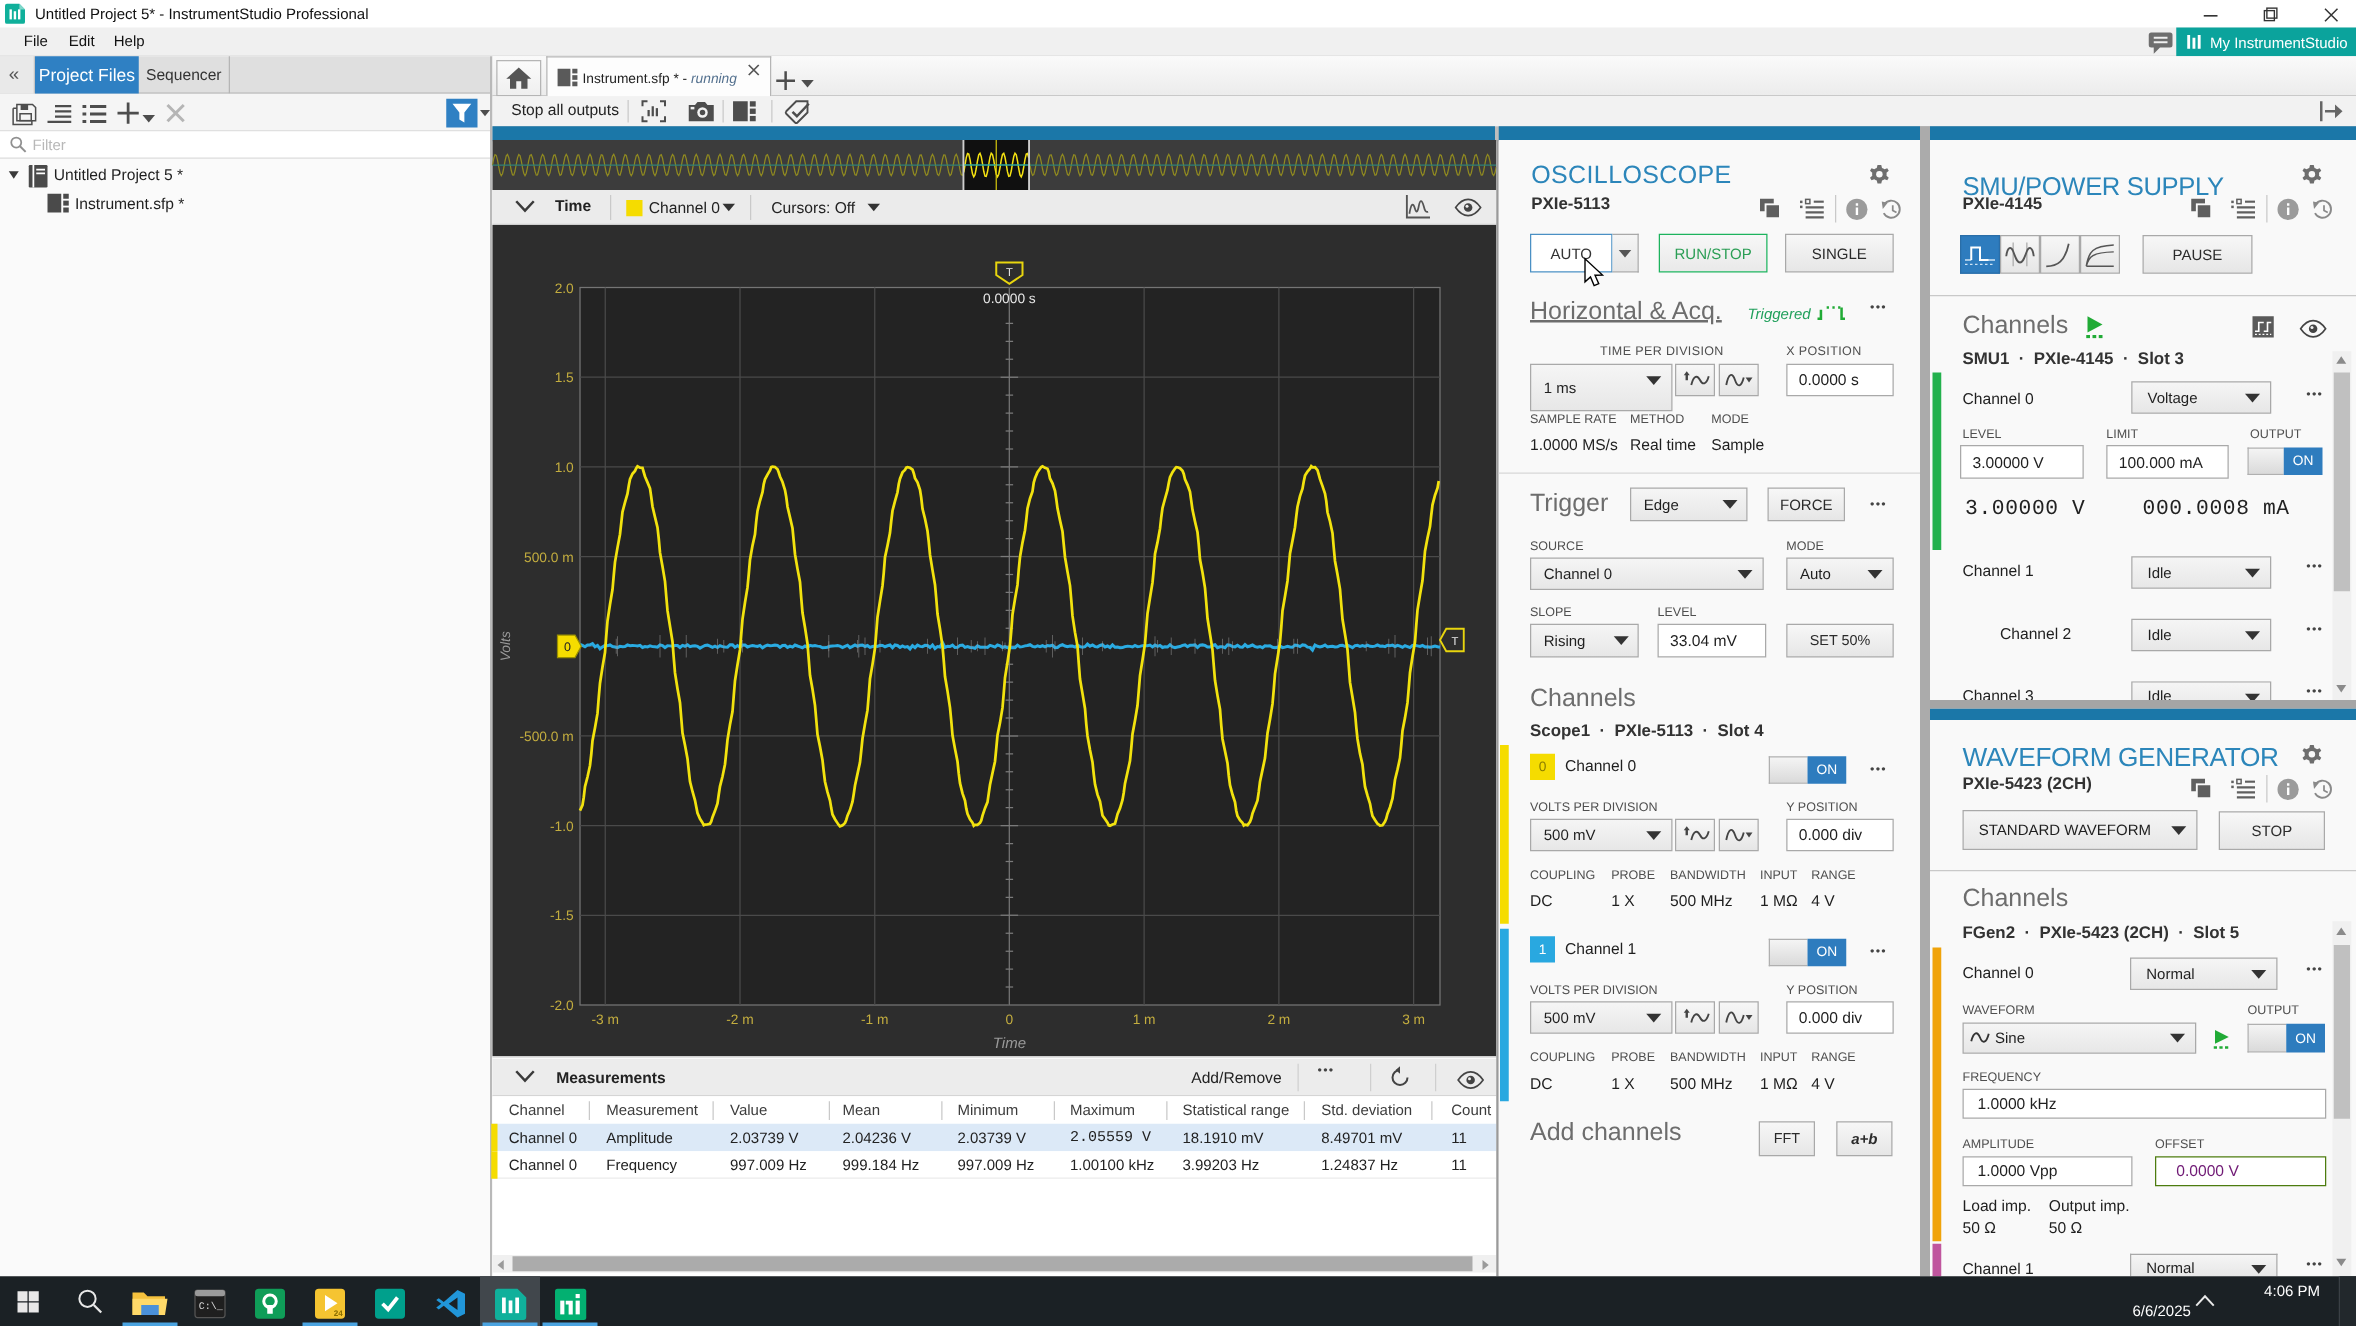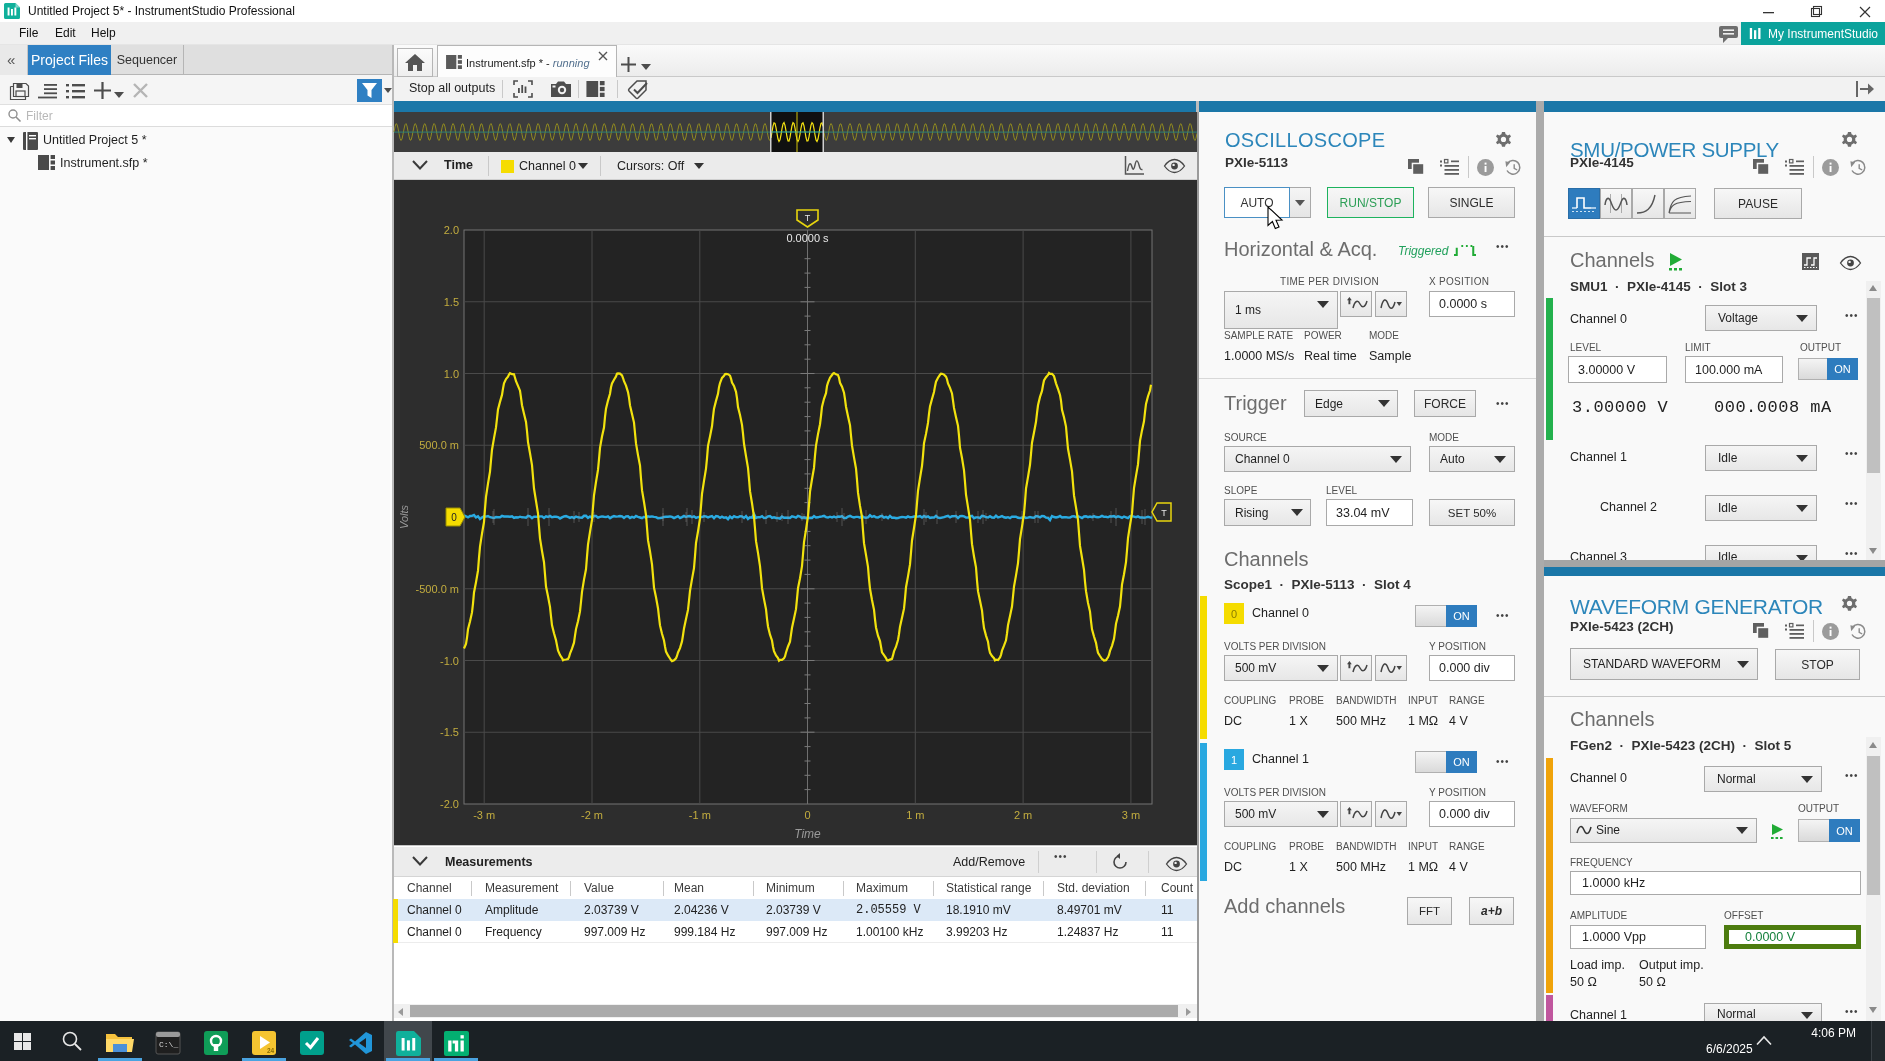--- a/index.html
+++ b/index.html
@@ -407,21 +407,21 @@
   </svg>
 <div style="left:1224px;top:187px;width:66px;height:31px;background:#fff;border:1px solid #4a90c4;display:flex;align-items:center;justify-content:center;font-size:12px;color:#333;">AUTO</div>
 <div style="left:1290px;top:187px;width:21px;height:31px;background:linear-gradient(#f5f5f5,#e5e5e5);border:1px solid #a9a9a9;border-left:none;"></div>
 <div style="left:1295px;top:200px;width:0;height:0;border-left:5px solid transparent;border-right:5px solid transparent;border-top:6px solid #555;"></div>
 <div style="left:1327px;top:187px;width:87px;height:31px;background:linear-gradient(#f7f7f7,#e9e9e9);border:1.5px solid #1db35e;display:flex;align-items:center;justify-content:center;font-size:12px;color:#2b9e55;">RUN/STOP</div>
 
 <div style="left:1428px;top:187px;width:87px;height:31px;background:linear-gradient(#f7f7f7,#e6e6e6);border:1px solid #a9a9a9;display:flex;align-items:center;justify-content:center;font-size:12px;color:#2b2b2b;">SINGLE</div>
 <svg style="left:1267px;top:207px" width="22" height="26" viewBox="0 0 22 26">
 <path d="M1 0 L1 18.5 L5.4 14.5 L8.3 21.5 L12 20 L9 13.2 L15 13 Z" fill="#fff" stroke="#000" stroke-width="1.1"></path>
   </svg>
-<div style="left:1224px;top:238px;font-size:20px;color:#6d6d6d;">Horizontal &amp; Acq.</div>
+<div style="left:1224px;top:238px;font-size:20px;color:#6d6d6d;text-decoration:underline;">Horizontal &amp; Acq.</div>
 <div style="left:1398px;top:244px;font-size:12px;font-style:italic;color:#21a05c;">Triggered</div>
 <svg style="left:1454px;top:244px" width="22" height="13" viewBox="0 0 24 14">
 <path d="M0 12 H3 V4" fill="none" stroke="#21ab36" stroke-width="2.2"></path>
 <path d="M8 2 H10 M13 2 H15 M18 2 H20" stroke="#21ab36" stroke-width="2.2"></path>
 <path d="M21 2 V12 H24" fill="none" stroke="#21ab36" stroke-width="2.2"></path>
   </svg>
 <div style="left:1496px;top:241px;font-size:10px;color:#444;letter-spacing:1px;">•••</div>
 <div style="left:1280px;top:276px;font-size:10px;color:#4f4f4f;letter-spacing:0.3px;">TIME PER DIVISION</div>
 <div style="left:1429px;top:276px;font-size:10px;color:#4f4f4f;letter-spacing:0.3px;">X POSITION</div>
 <div style="left:1224px;top:291px;width:114px;height:38px;background:linear-gradient(#f5f5f5,#e7e7e7);border:1px solid #a9a9a9;display:flex;align-items:center;font-size:12px;color:#1f1f1f;padding-left:10px;">1 ms</div>
@@ -431,21 +431,21 @@
 <path d="M2.5 4 L5.5 0 L8.5 4 H6.7 V9 H4.3 V4 Z" fill="#444" transform="scale(0.8)"></path>
 <path d="M8 11 C10 3 13 3 15 7 C17 11 20 11 22 4" fill="none" stroke="#444" stroke-width="1.5"></path>
   </svg>
 <div style="left:1375px;top:291px;width:32px;height:26px;background:linear-gradient(#f7f7f7,#e6e6e6);border:1px solid #a9a9a9;"></div>
 <svg style="left:1380px;top:296px" width="22" height="16" viewBox="0 0 22 16">
 <path d="M1 12 C3 2 6 2 8 8 C10 14 13 14 15 6" fill="none" stroke="#444" stroke-width="1.5"></path>
 <path d="M16.5 6 H22 L19.2 10 Z" fill="#444"></path>
   </svg>
 <div style="left:1429px;top:291px;width:86px;height:26px;background:#fff;border:1px solid #a9a9a9;display:flex;align-items:center;font-size:12.5px;color:#1f1f1f;padding-left:9px;">0.0000 s</div>
 <div style="left:1224px;top:330px;font-size:10px;color:#4f4f4f;">SAMPLE RATE</div>
-<div style="left:1304px;top:330px;font-size:10px;color:#4f4f4f;">POWER</div>
+<div style="left:1304px;top:330px;font-size:10px;color:#4f4f4f;">METHOD</div>
 <div style="left:1369px;top:330px;font-size:10px;color:#4f4f4f;">MODE</div>
 <div style="left:1224px;top:349px;font-size:12.5px;color:#1f1f1f;">1.0000 MS/s</div>
 <div style="left:1304px;top:349px;font-size:12.5px;color:#1f1f1f;">Real time</div>
 <div style="left:1369px;top:349px;font-size:12.5px;color:#1f1f1f;">Sample</div>
 <div style="left:1199px;top:378px;width:337px;height:1px;background:#d8d8d8;"></div>
 <div style="left:1224px;top:392px;font-size:20px;color:#6d6d6d;">Trigger</div>
 <div style="left:1304px;top:390px;width:94px;height:27px;background:linear-gradient(#f5f5f5,#e7e7e7);border:1px solid #a9a9a9;display:flex;align-items:center;font-size:12px;color:#1f1f1f;padding-left:10px;">Edge</div>
 <div style="left:1378px;top:400px;width:0;height:0;border-left:6px solid transparent;border-right:6px solid transparent;border-top:7px solid #333;"></div>
 <div style="left:1414px;top:390px;width:62px;height:27px;background:linear-gradient(#f7f7f7,#e6e6e6);border:1px solid #a9a9a9;display:flex;align-items:center;justify-content:center;font-size:12px;color:#2b2b2b;">FORCE</div>
 <div style="left:1496px;top:398px;font-size:10px;color:#444;letter-spacing:1px;">•••</div>
@@ -690,21 +690,21 @@
     <rect x="4.5" y="13" width="2.6" height="2" fill="#21ab36"></rect>
     <rect x="9" y="13" width="2.6" height="2" fill="#21ab36"></rect>
   </svg>
 <div style="left:1798px;top:819px;width:31px;height:23px;background:linear-gradient(#f4f4f4,#dadada);border:1px solid #b0b0b0;border-right:none;"></div>
 <div style="left:1829px;top:819px;width:31px;height:23px;background:#2e7cbe;color:#fff;font-size:11px;display:flex;align-items:center;justify-content:center;">ON</div>
 <div style="left:1570px;top:857px;font-size:10px;color:#4f4f4f;">FREQUENCY</div>
 <div style="left:1570px;top:871px;width:291px;height:24px;background:#fff;border:1px solid #a9a9a9;display:flex;align-items:center;font-size:12.5px;color:#1f1f1f;padding-left:11px;">1.0000 kHz</div>
 <div style="left:1570px;top:910px;font-size:10px;color:#4f4f4f;">AMPLITUDE</div>
 <div style="left:1724px;top:910px;font-size:10px;color:#4f4f4f;">OFFSET</div>
 <div style="left:1570px;top:925px;width:136px;height:24px;background:#fff;border:1px solid #a9a9a9;display:flex;align-items:center;font-size:12.5px;color:#1f1f1f;padding-left:11px;">1.0000 Vpp</div>
-<div style="left:1724px;top:925px;width:137px;height:24px;background:#fff;border:5px solid #4d7c0f;display:flex;align-items:center;font-size:12.5px;color:#15803d;padding-left:16px;">0.0000 V</div>
+<div style="left:1724px;top:925px;width:137px;height:24px;background:#fff;border:1px solid #4d7c0f;display:flex;align-items:center;font-size:12.5px;color:#701a75;padding-left:16px;">0.0000 V</div>
 <div style="left:1570px;top:958px;font-size:12.5px;color:#1f1f1f;">Load imp.</div>
 <div style="left:1639px;top:958px;font-size:12.5px;color:#1f1f1f;">Output imp.</div>
 <div style="left:1570px;top:975px;font-size:12.5px;color:#1f1f1f;">50 Ω</div>
 <div style="left:1639px;top:975px;font-size:12.5px;color:#1f1f1f;">50 Ω</div>
 <div style="left:1546px;top:995px;width:7px;height:26px;background:#c0569e;"></div>
 <div style="left:1570px;top:1008px;font-size:12.5px;color:#1f1f1f;">Channel 1</div>
 <div style="left:1704px;top:1003px;width:118px;height:18px;background:linear-gradient(#f5f5f5,#e7e7e7);border:1px solid #a9a9a9;border-bottom:none;display:flex;align-items:flex-end;font-size:12px;color:#1f1f1f;padding-left:12px;">Normal</div>
 <div style="left:1801px;top:1012px;width:0;height:0;border-left:6px solid transparent;border-right:6px solid transparent;border-top:7px solid #333;"></div>
 <div style="left:1845px;top:1006px;font-size:10px;color:#444;letter-spacing:1px;">•••</div>
 <div style="left:1866px;top:737px;width:15px;height:284px;background:#f0f0f0;"></div>

